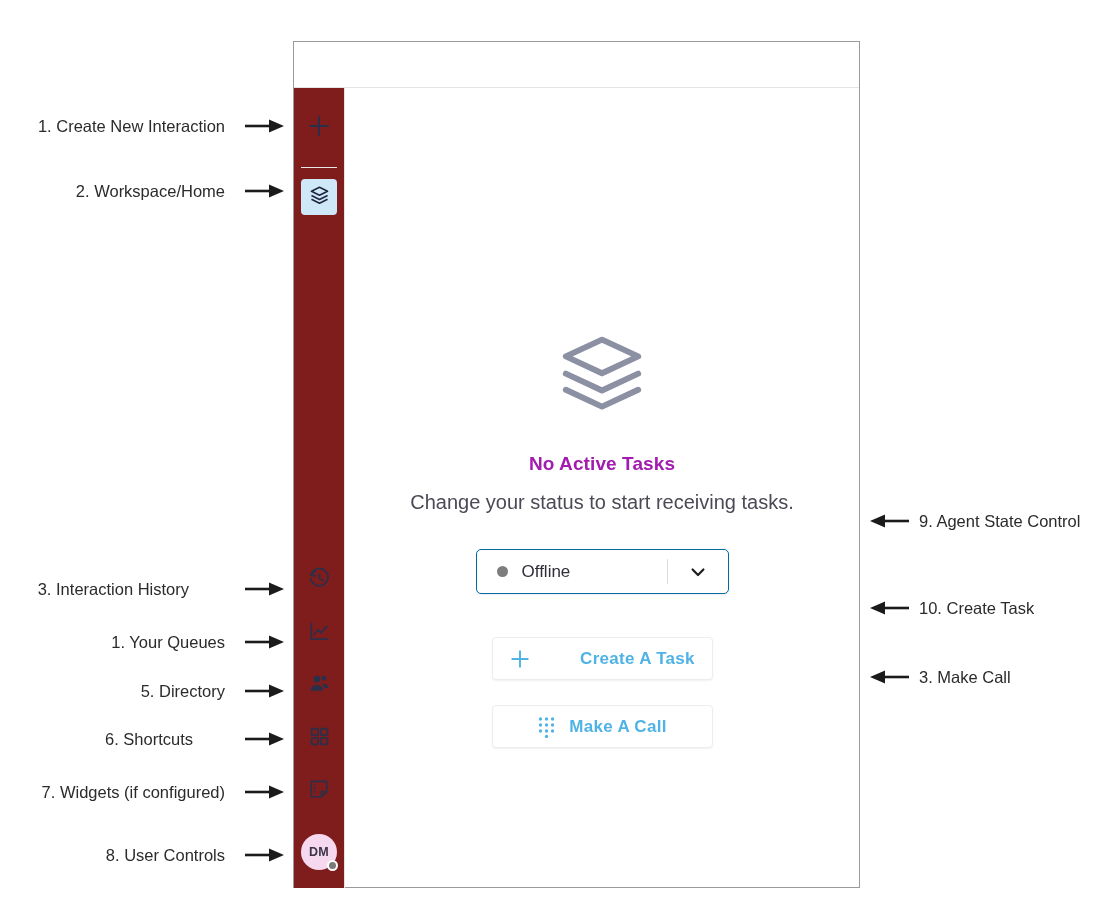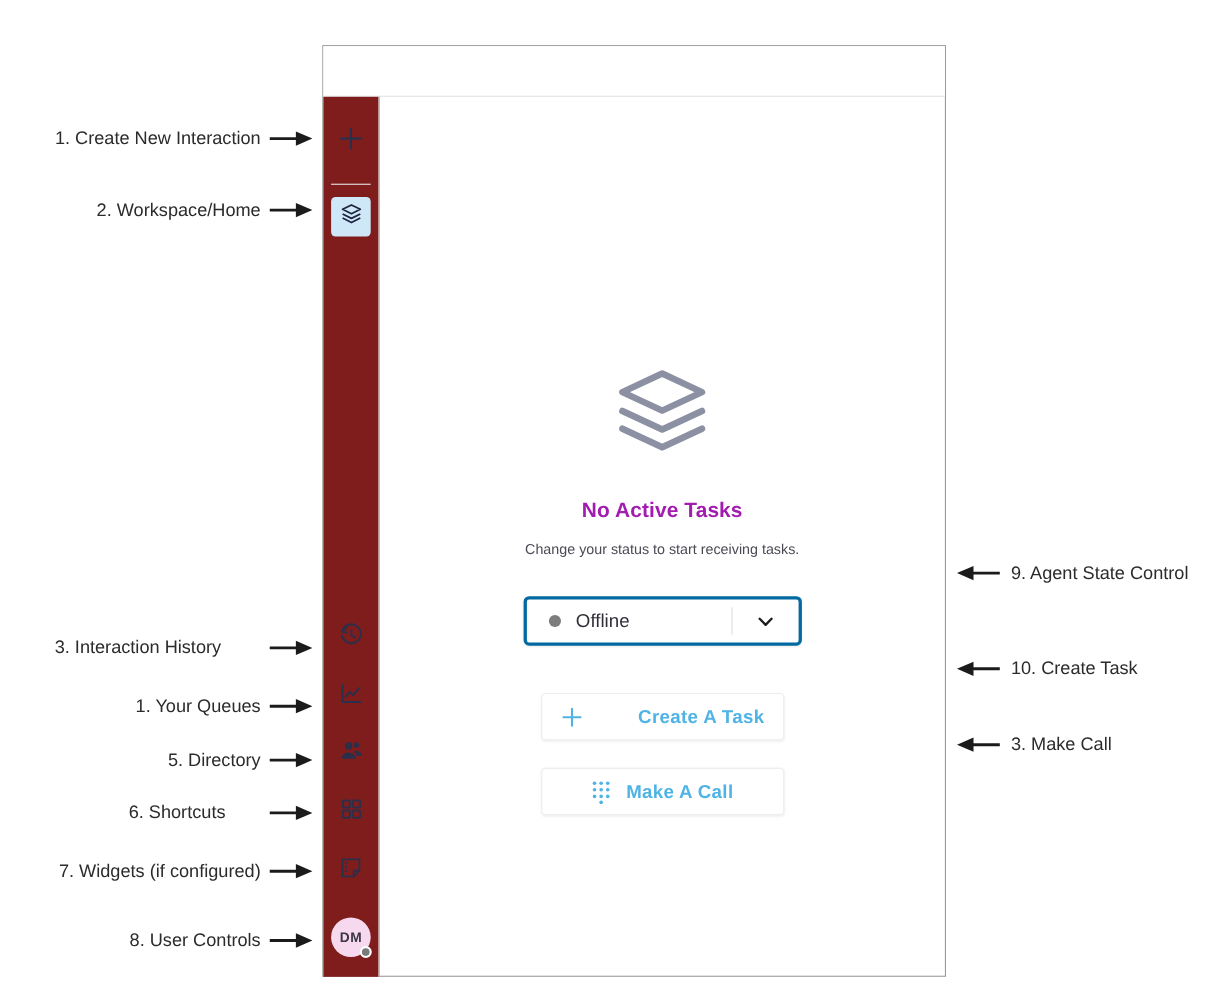--- a/index.html
+++ b/index.html
@@ -16,21 +16,21 @@
   .anno {
     position: absolute;
     display: flex;
     align-items: center;
     font-size: 16.5px;
     color: #2b2b2b;
     white-space: nowrap;
     line-height: 1;
   }
   .anno-left { justify-content: flex-end; }
-  .anno-left .anno-text { margin-right: 8px; }
+  .anno-left .anno-text { margin-right: 20px; }
   .anno-right .anno-text { margin-left: 10px; }
 
   .arrow-r, .arrow-l { position: relative; display: block; }
   .arrow-r svg, .arrow-l svg { display: block; }
 
   
   #app-frame {
     position: absolute;
     left: 293px;
     top: 41px;
@@ -104,30 +104,30 @@
   #empty-illustration { margin-top: 243px; color: #8c90a3; }
   #empty-title {
     margin-top: 32px;
     font-size: 19px;
     font-weight: 700;
     color: #a21caf;
     letter-spacing: 0.1px;
   }
   #empty-sub {
     margin-top: 16px;
-    font-size: 13px;
+    font-size: 20px;
     color: #4a4a55;
   }
 
   
   #status-select {
     margin-top: 35px;
     width: 253px; height: 45px;
     background: #ffffff;
-    border: 3px solid #0369a1;
+    border: 1px solid #0369a1;
     border-radius: 5px;
     box-shadow: 0 1px 2px rgba(0,0,0,0.07);
     display: flex;
     align-items: center;
   }
   #status-value {
     flex: 1 1 auto;
     display: flex;
     align-items: center;
     padding-left: 20px;

